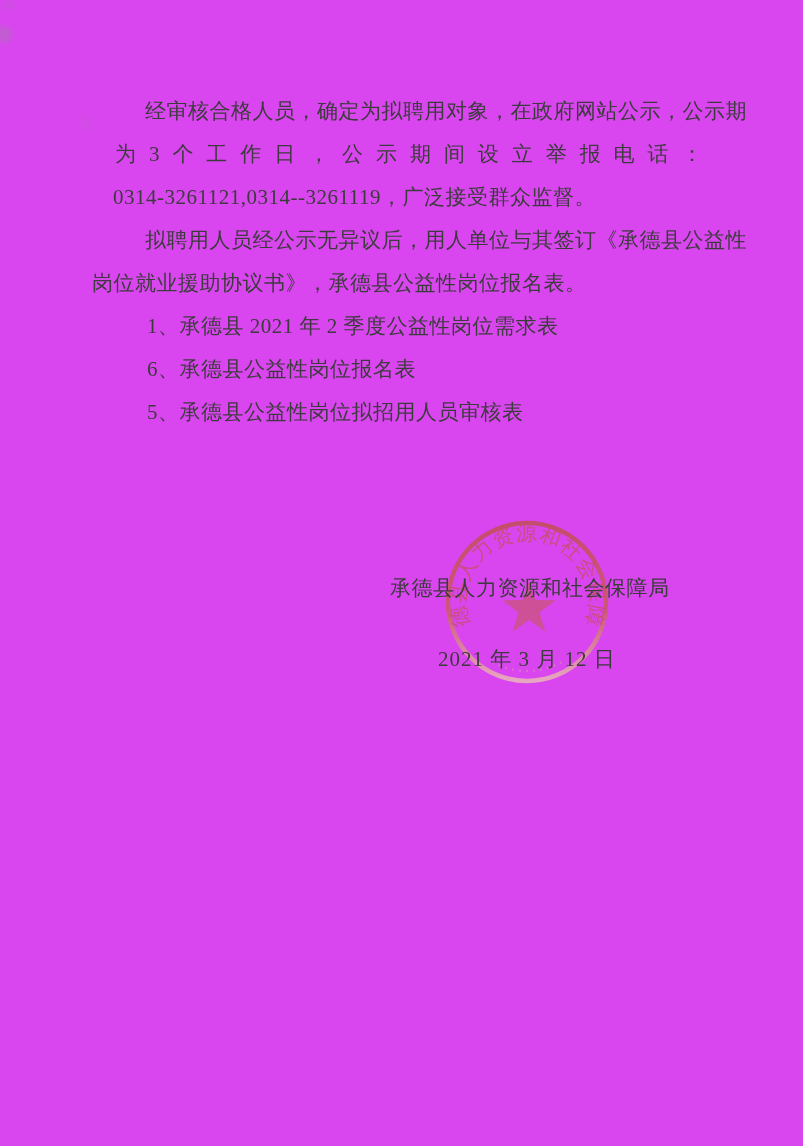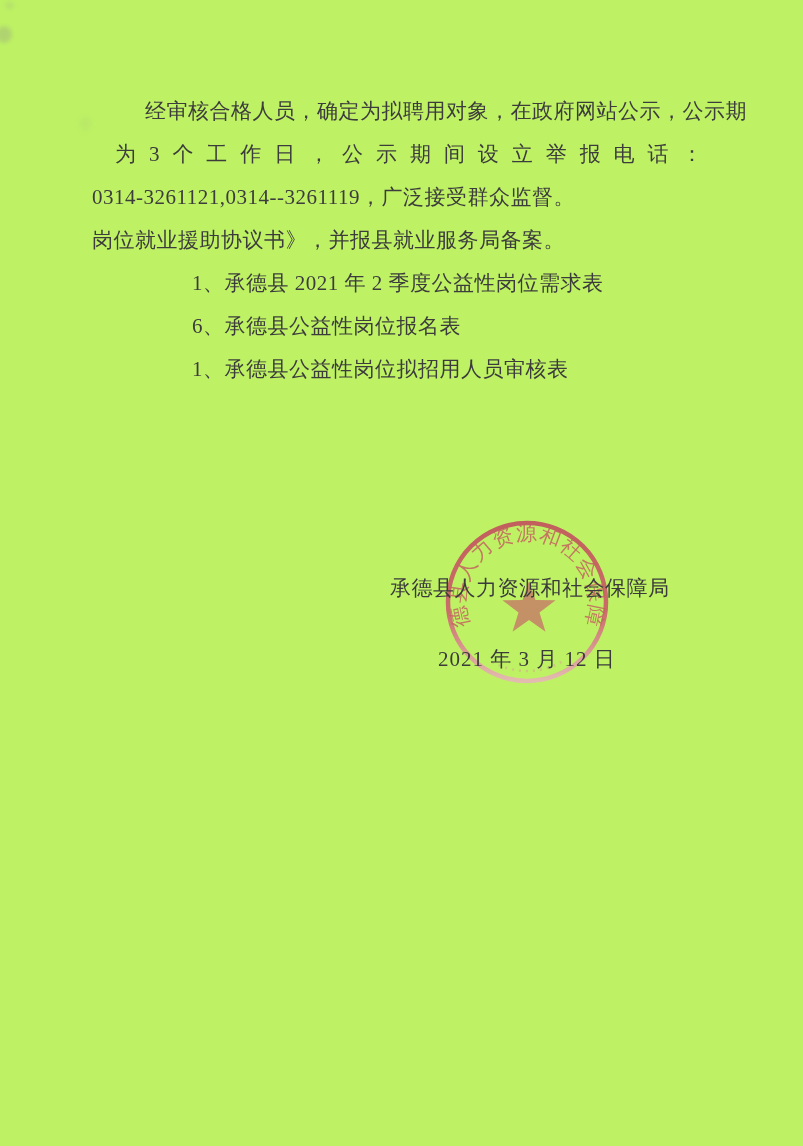--- a/index.html
+++ b/index.html
@@ -4,21 +4,21 @@
 <style>
   html, body { margin: 0; padding: 0; }
   body {
     width: 803px; height: 1146px;
     background: #ffffff;
     font-family: "Liberation Serif", "DejaVu Serif", serif;
   }
   .page {
     position: relative;
     width: 803px; height: 1146px;
-    background: #bef264;
+    background: #d946ef;
     overflow: hidden;
     color: #3c3c3c;
   }
   
   .smudge {
     position: absolute;
     background: #8f8f8c;
     border-radius: 50%;
     filter: blur(2px);
     pointer-events: none;
@@ -32,23 +32,23 @@
     position: absolute;
     left: 92px; top: 90px;
     width: 611px;
     font-size: 21px;
     line-height: 43px;
     letter-spacing: 0.5px;
     color: #3c3c3c;
   }
   .line { height: 43px; white-space: nowrap; }
   .ind-par   { margin-left: 53px; }  
-  .ind-num   { }  
+  .ind-num   { margin-left: 21px; }  
   .ind-wrap2 { margin-left: 23px; }  
-  .ind-att   { margin-left: 100px; }  
+  .ind-att   { margin-left: 55px; }  
   
   .stretch { white-space: normal; }
 
   .sig-org {
     position: absolute;
     left: 390px; top: 575px;
     font-size: 21px; line-height: 26px;
     letter-spacing: 0.5px;
     color: #3b3b3b;
     z-index: 3;
@@ -108,25 +108,26 @@
         <span>立</span>
         <span>举</span>
         <span>报</span>
         <span>电</span>
         <span>话</span>
         <span>：</span>
       </div>
     <div class="line ind-num">0314-3261121,0314--3261119，广泛接受群众监督。</div>
 
 
-    <div class="line">岗位就业援助协议书》，并报县就业服务局备案。</div>
+    <div class="line ind-par">拟聘用人员经公示无异议后，用人单位与其签订《承德县公益性</div>
+    <div class="line">岗位就业援助协议书》，承德县公益性岗位报名表。</div>
 
     <div class="line ind-att">1、承德县 2021 年 2 季度公益性岗位需求表</div>
     <div class="line ind-att">6、承德县公益性岗位报名表</div>
-    <div class="line ind-att">1、承德县公益性岗位拟招用人员审核表</div>
+    <div class="line ind-att">5、承德县公益性岗位拟招用人员审核表</div>
   </div>
 
   <div class="sig-org">承德县人力资源和社会保障局</div>
   <div class="sig-date">2021 年 3 月 12 日</div>
 
   <svg class="seal" viewBox="-86 -86 172 172" width="172" height="172" xmlns="http://www.w3.org/2000/svg">
     <defs>
       <linearGradient id="inkGrad" x1="0" y1="0" x2="0" y2="1">
         <stop offset="0%" stop-color="#c24d5c"></stop>
         <stop offset="55%" stop-color="#cc5a68"></stop>

